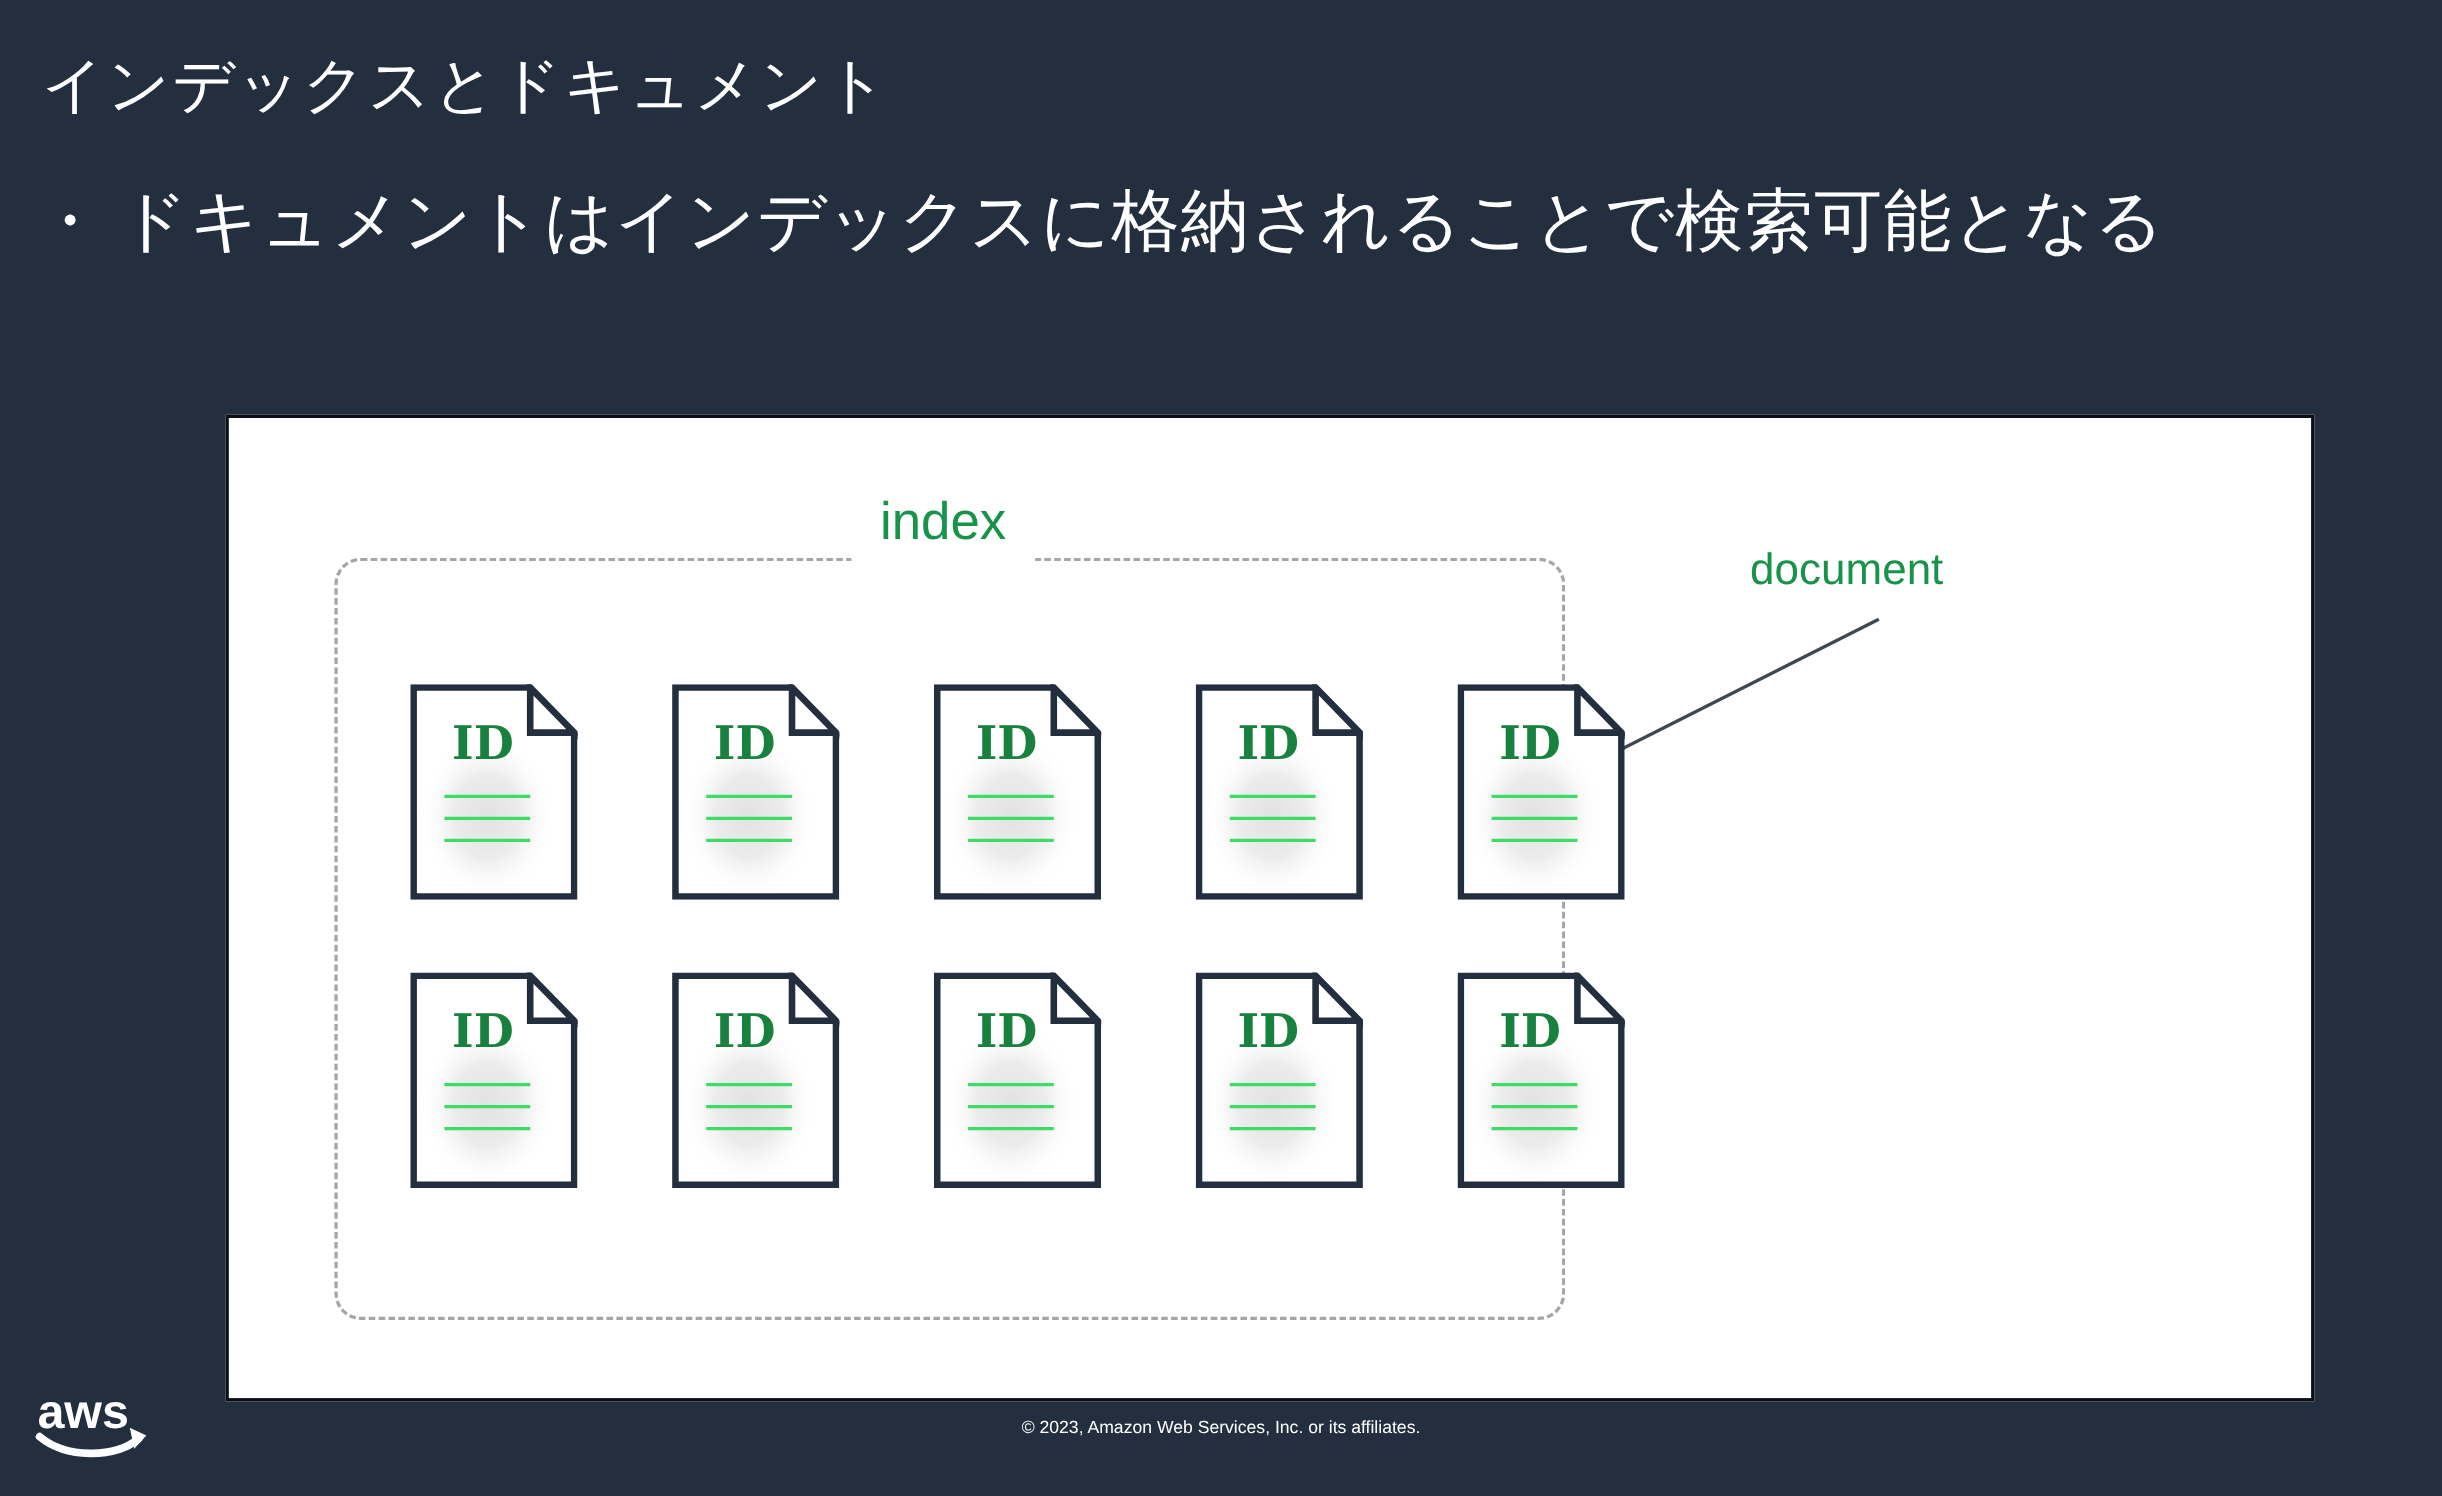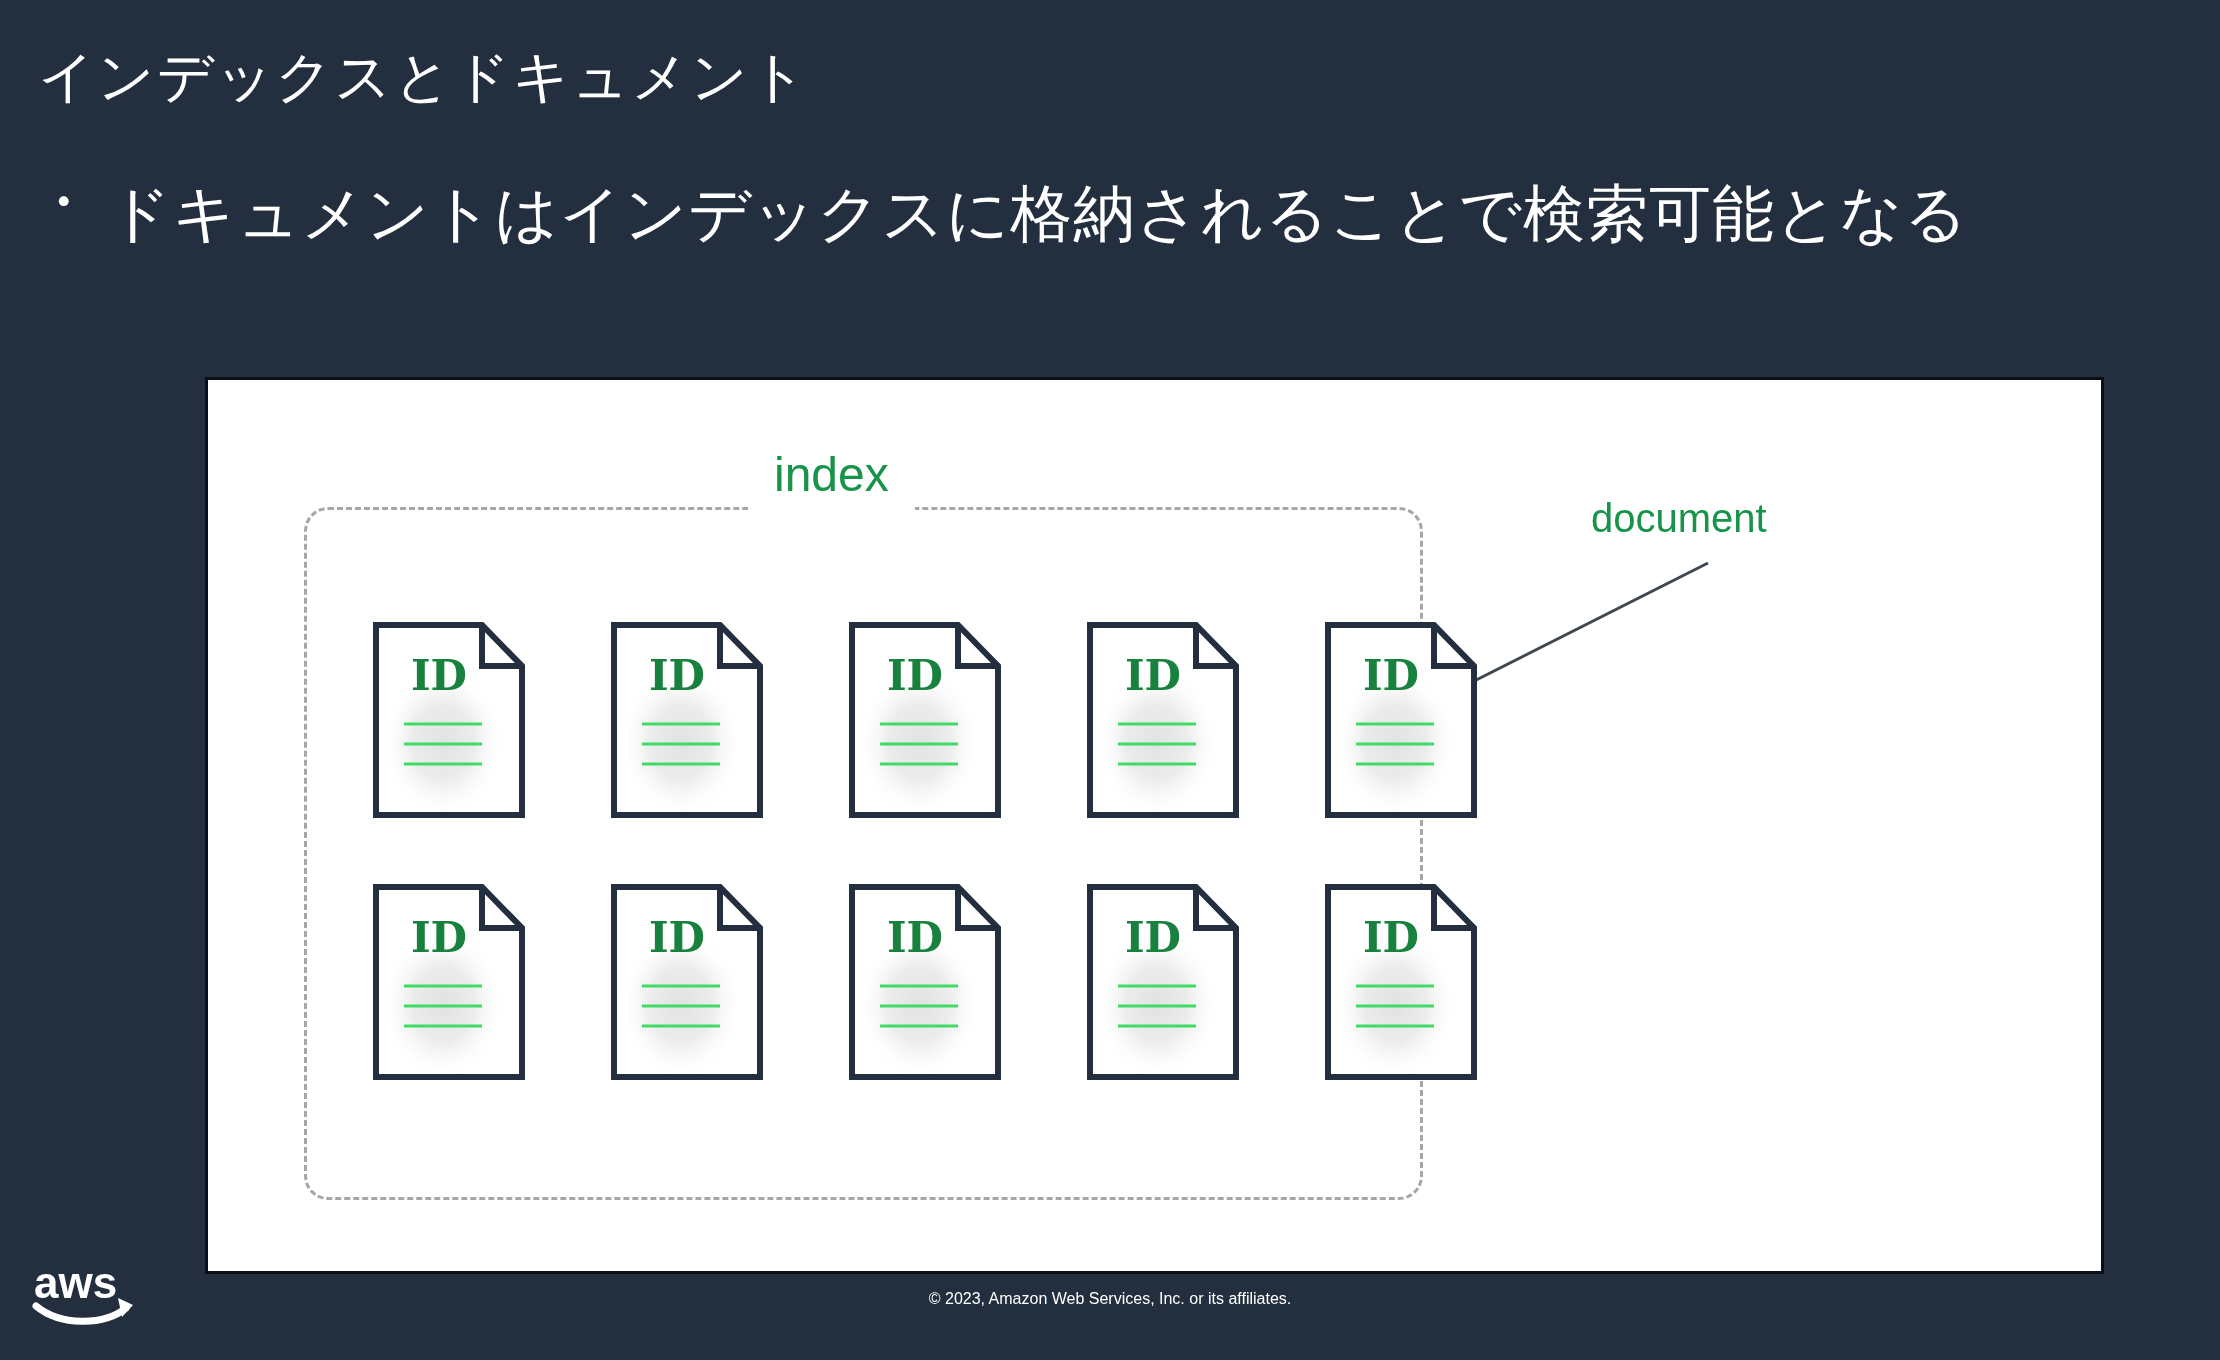--- a/index.html
+++ b/index.html
@@ -15,39 +15,39 @@
     font-size:56px;line-height:1.18;font-weight:500;
     color:var(--text-white,#fff);
     letter-spacing:2px;
   }
   .bullet-row{
     position:absolute;left:32px;top:162px;
     display:flex;align-items:flex-start;
     color:var(--text-white,#fff);
   }
   .bullet-marker{font-size:62px;line-height:1.3;margin-right:14px;}
-  .bullet-text{font-size:62px;line-height:1.3;letter-spacing:1px;margin-top:12px;}
+  .bullet-text{font-size:62px;line-height:1.3;letter-spacing:1px;}
 
   .panel{
     position:absolute;left:205px;top:377px;
     width:1899px;height:897px;
     background:var(--panel-bg,#fff);
     border:3px solid var(--panel-border,#0b0e14);
     box-sizing:border-box;
   }
   .index-box{
     position:absolute;left:96px;top:127px;
     width:1119px;height:693px;
     border:3px dashed var(--dashed-border,#a6a6a6);
     border-radius:24px;
     box-sizing:border-box;
     z-index:1;
   }
   .index-label{
-    position:absolute;left:540px;top:68px;
+    position:absolute;left:566px;top:68px;
     padding:0 26px 12px 26px;
     background:var(--panel-bg,#fff);
     color:var(--label-green,#17934a);
     font-size:48px;line-height:54px;
     z-index:2;
   }
   .document-label{
     position:absolute;left:1383px;top:111px;
     color:var(--label-green,#17934a);
     font-size:40px;line-height:54px;

